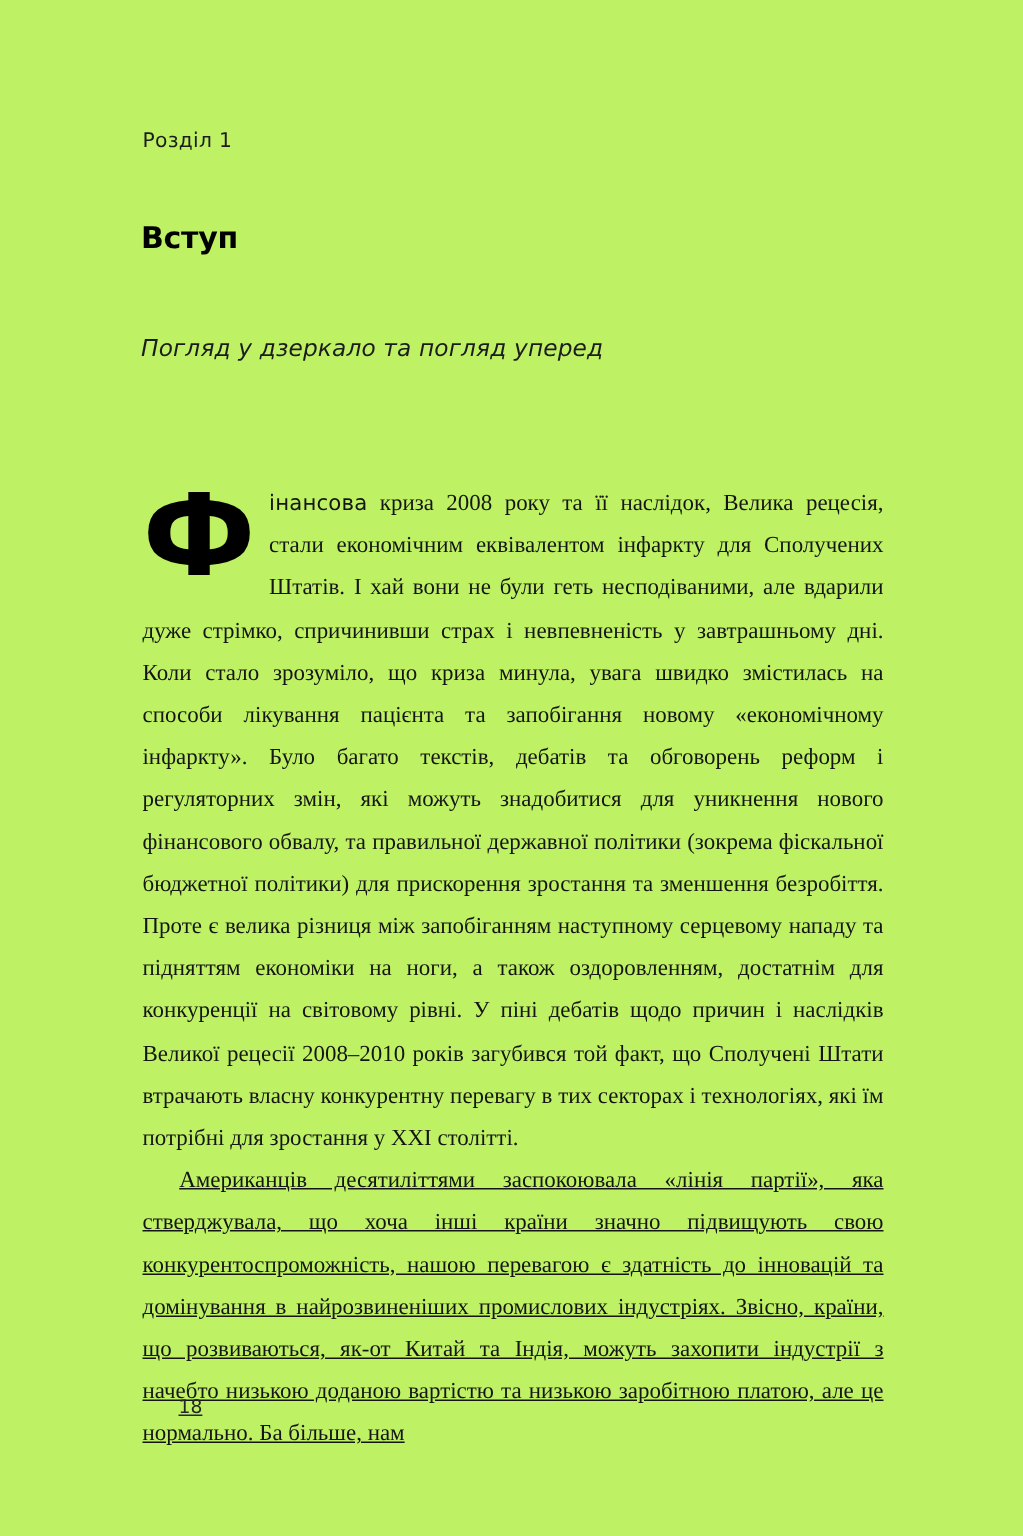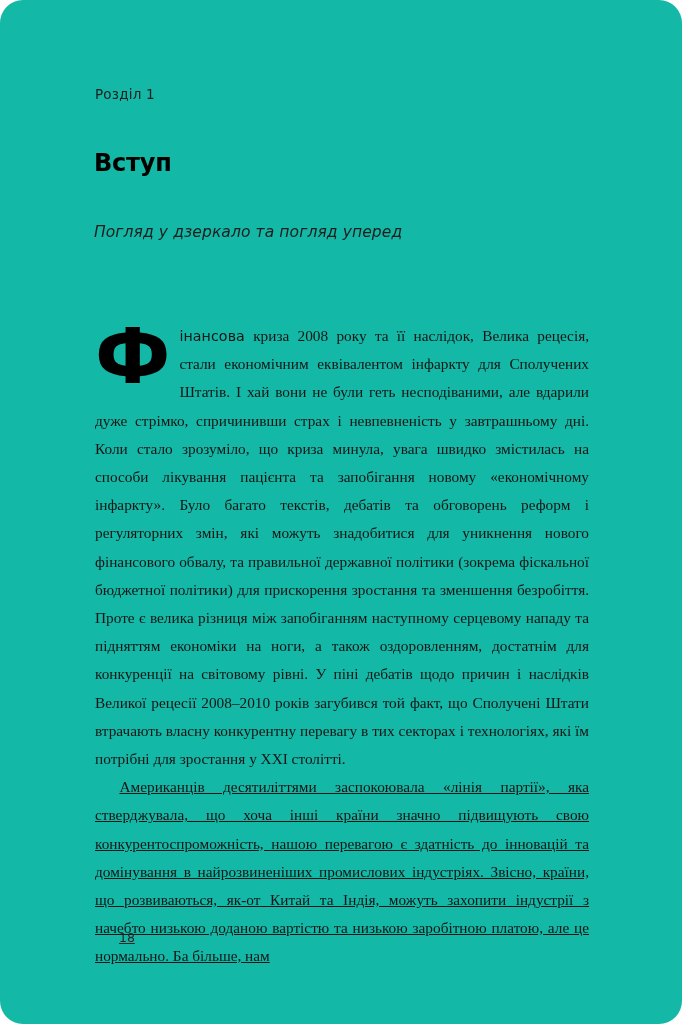--- a/index.html
+++ b/index.html
@@ -14,43 +14,42 @@
     position: relative;
     overflow: hidden;
     font-family: "Liberation Serif", "DejaVu Serif", serif;
     color: #1a1a1a;
     -webkit-font-smoothing: antialiased;
   }
 
   .page {
     position: absolute;
     inset: 0;
-    background: #14b8a6;
-    border-radius: 23px;
+    background: #bef264;
   }
 
   
   .chapter-label {
     position: absolute;
     left: 95px;
     top: 88px;
     font-family: "DejaVu Sans", "Liberation Sans", sans-serif;
     font-size: 13.5px;
     letter-spacing: 0.2px;
     color: #1c1c1c;
     line-height: 1;
   }
 
   .chapter-title {
     position: absolute;
     left: 94px;
     top: 134px;
     font-family: "DejaVu Sans", "Liberation Sans", sans-serif;
     font-weight: 700;
-    font-size: 24px;
+    font-size: 20px;
     letter-spacing: -0.2px;
     color: #000000;
     line-height: 1.1;
   }
 
   .chapter-subtitle {
     position: absolute;
     left: 94px;
     top: 183px;
     font-family: "DejaVu Sans", "Liberation Sans", sans-serif;

